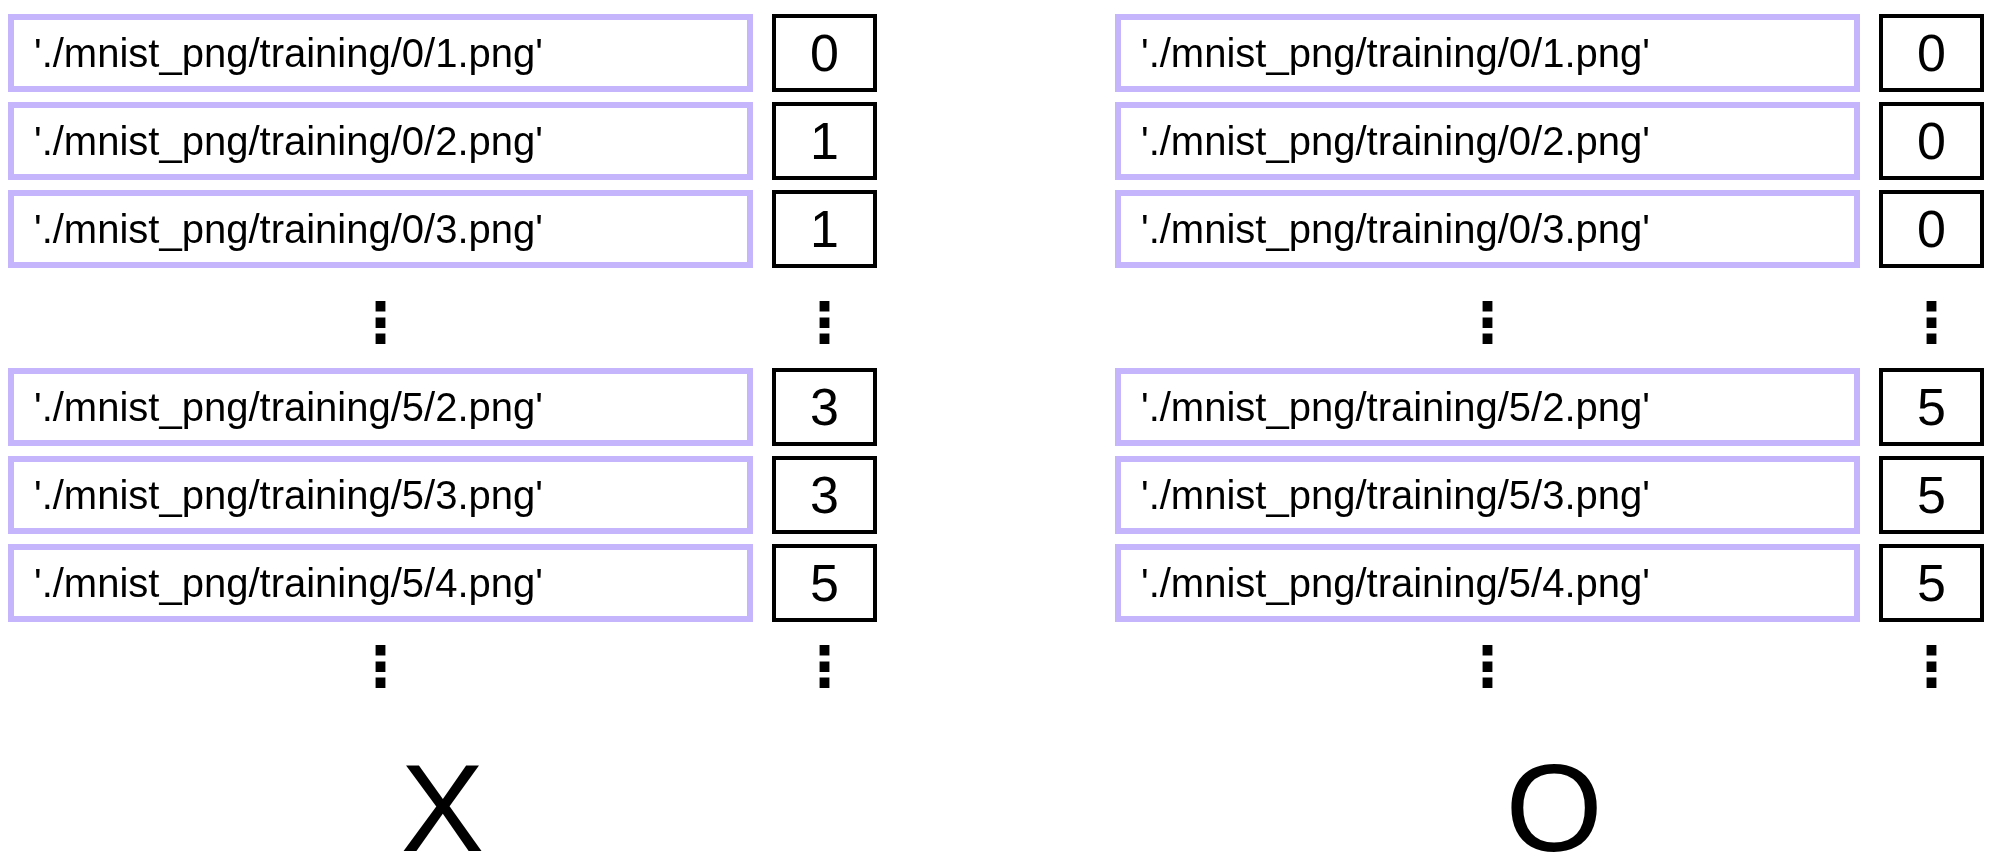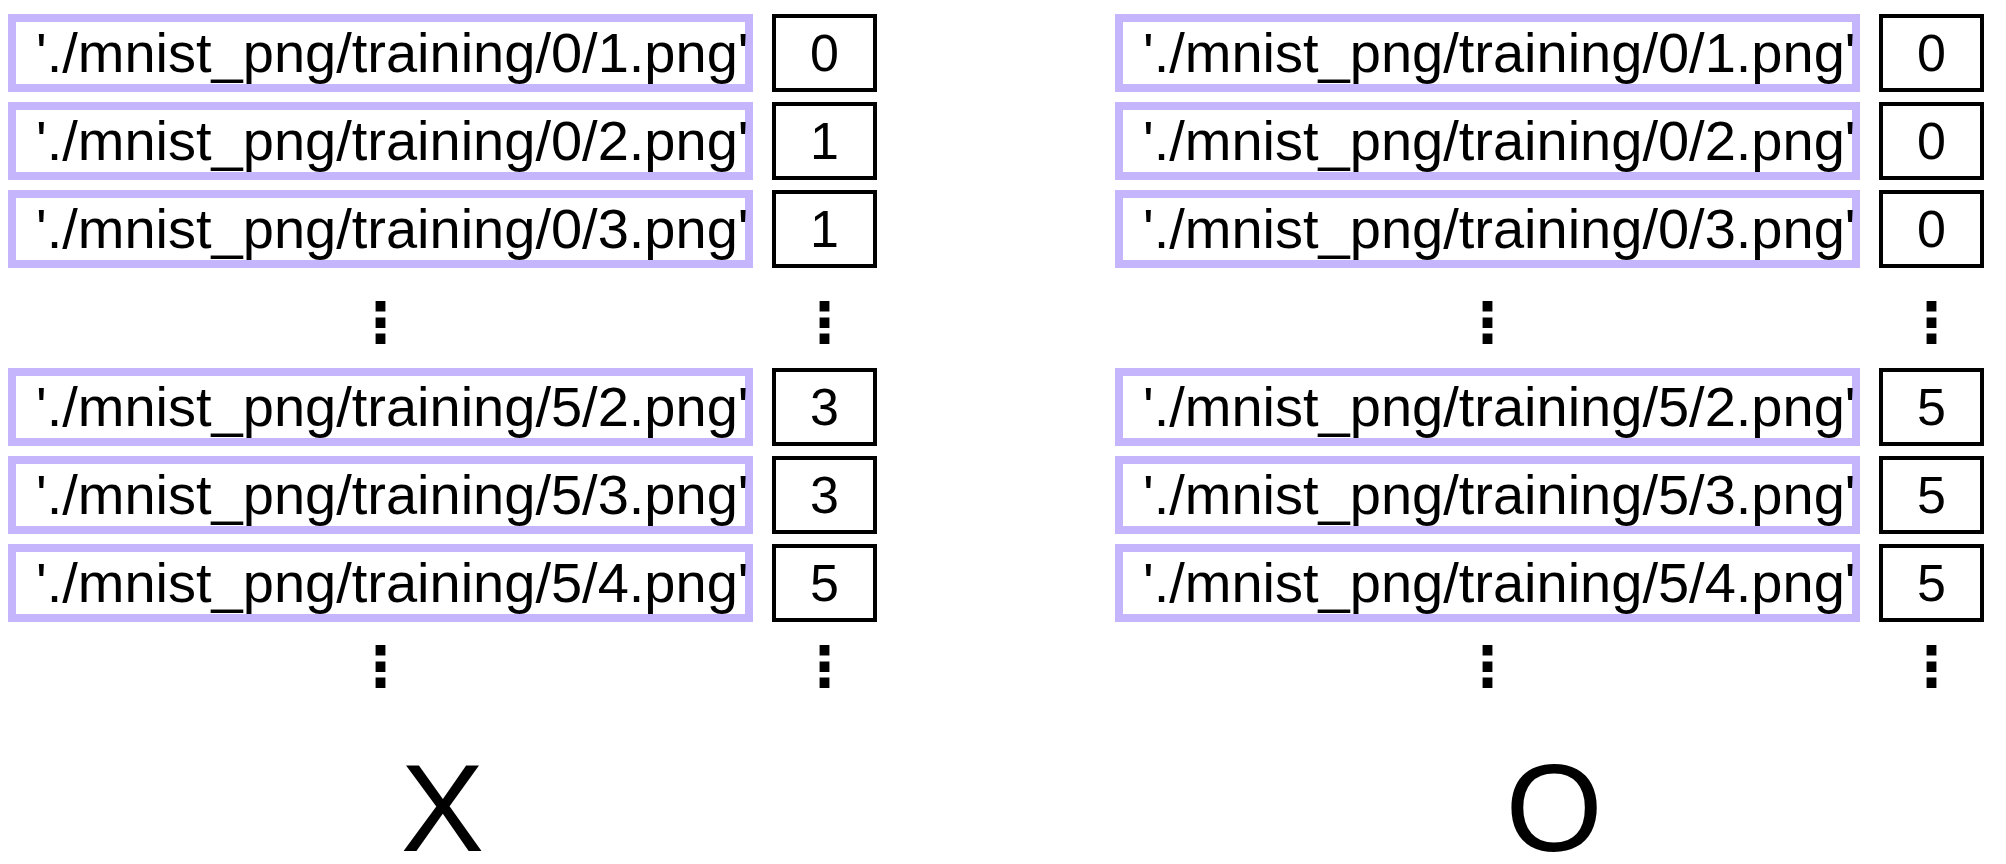--- a/index.html
+++ b/index.html
@@ -30,26 +30,26 @@
   .row {
     display: flex;
     flex-direction: row;
     height: 78px;
     margin-bottom: 10px;
   }
   .path-box {
     box-sizing: border-box;
     width: 745px;
     height: 78px;
-    border: 8px solid #c4b5fd;
+    border: 6px solid #c4b5fd;
     background: #ffffff;
     display: flex;
     align-items: center;
     padding-left: 20px;
-    font-size: 56px;
+    font-size: 40px;
     line-height: 1;
     white-space: nowrap;
   }
   .label-box {
     box-sizing: border-box;
     width: 105px;
     height: 78px;
     margin-left: 19px;
     border: 4px solid #000000;
     background: #ffffff;

